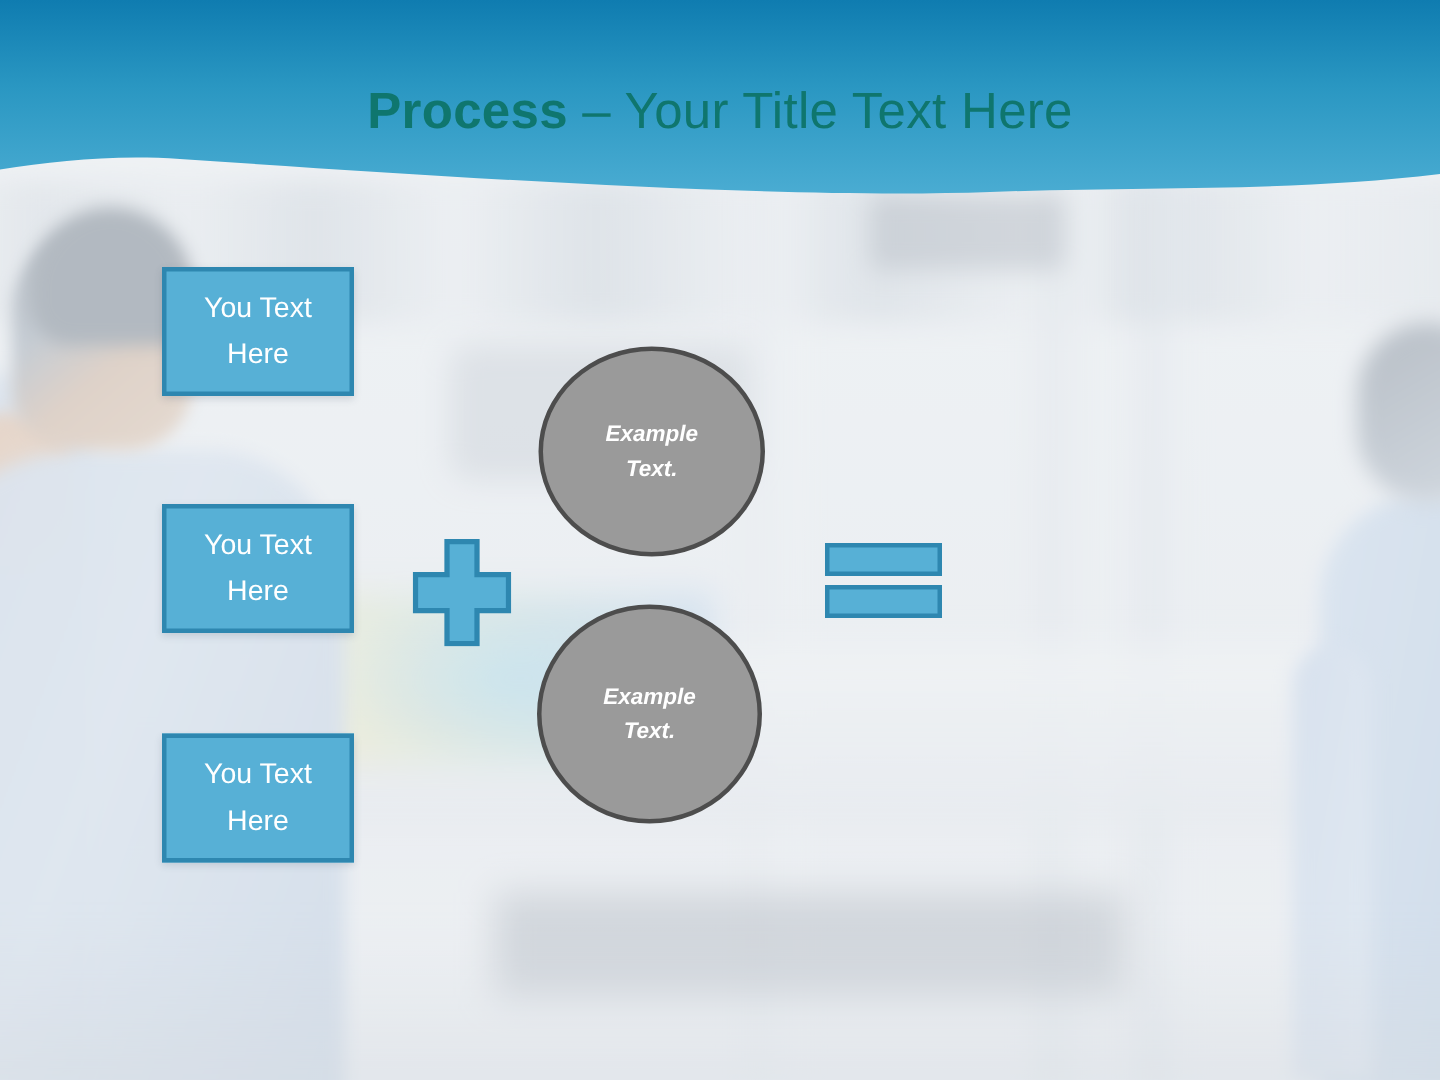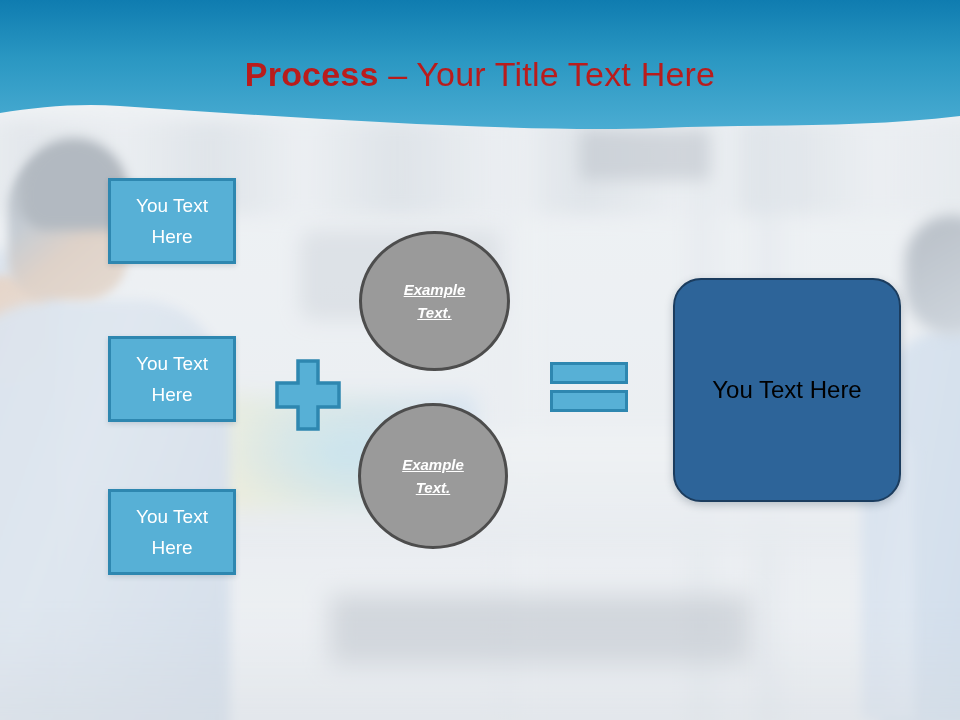--- a/index.html
+++ b/index.html
@@ -198,21 +198,21 @@
     left: 0; top: 0;
     width: 960px; height: 140px;
     overflow: hidden;
   }
   .header svg { display: block; }
   .title {
     position: absolute;
     left: 0; top: 52px;
     width: 960px;
     text-align: center;
-    color: #b91c1c;
+    color: #0f766e;
     font-size: 34px;
     line-height: 44px;
     letter-spacing: .2px;
     white-space: nowrap;
   }
   .title .strong { font-weight: bold; }
   .title .rest { font-weight: normal; }
 
   
   .sq {
@@ -251,21 +251,20 @@
     box-sizing: border-box;
     color: #ffffff;
     font-size: 15px;
     font-weight: bold;
     font-style: italic;
     line-height: 23px;
     display: flex;
     align-items: center;
     justify-content: center;
     text-align: center;
-    text-decoration: underline;
   }
   #circle1 { left: 359px; top: 231px; width: 151px; height: 140px; }
   #circle2 { left: 358px; top: 403px; width: 150px; height: 146px; }
 
   
   .eq-bar {
     position: absolute;
     left: 550px;
     width: 78px; height: 22px;
     background: #57b0d6;
@@ -356,17 +355,14 @@
   <div class="circle" id="circle1">
     <span>Example<br>Text.</span>
   </div>
   <div class="circle" id="circle2">
     <span>Example<br>Text.</span>
   </div>
 
   <div class="eq-bar" id="eq1"></div>
   <div class="eq-bar" id="eq2"></div>
 
-  <div class="result">
-    <span>You Text Here</span>
-  </div>
 
 </div>
 
 </body></html>

